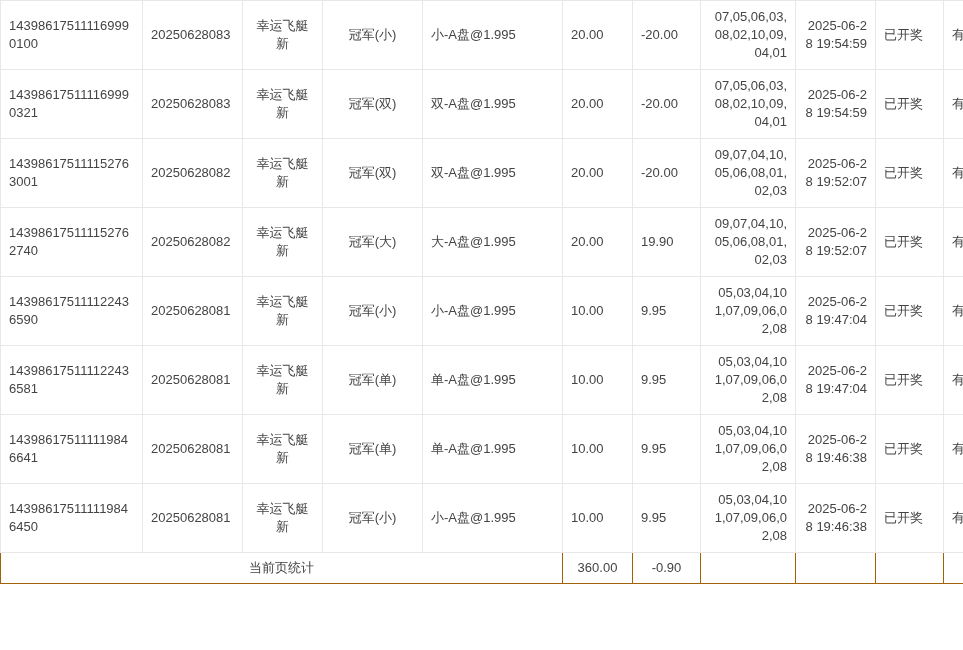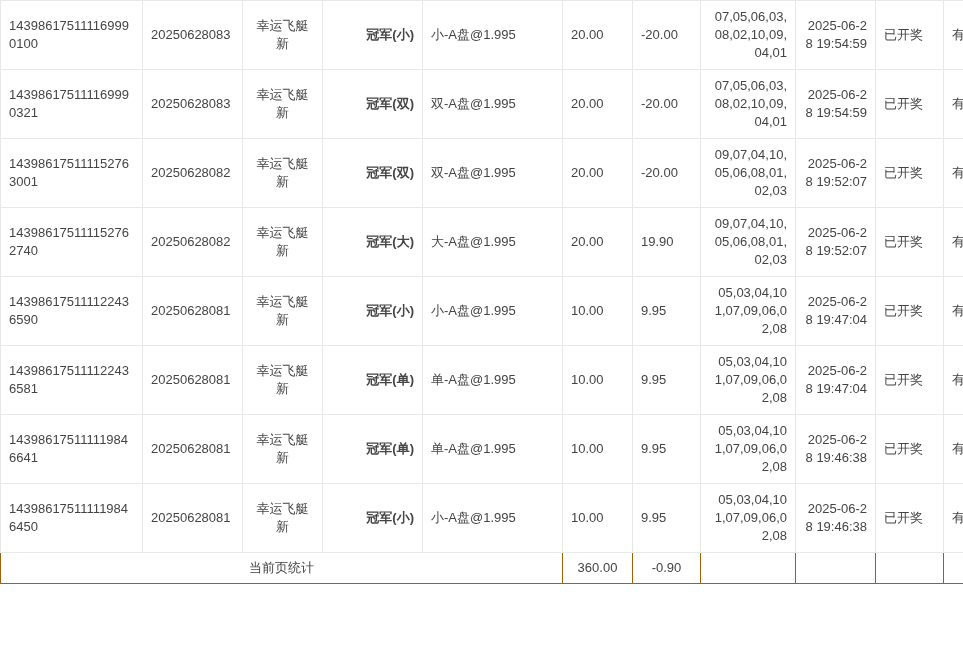--- a/index.html
+++ b/index.html
@@ -40,21 +40,21 @@
   col.c-amount  { width: 70px; }
   col.c-profit  { width: 68px; }
   col.c-result  { width: 95px; }
   col.c-time    { width: 80px; }
   col.c-status  { width: 68px; }
   col.c-valid   { width: 60px; }
 
   td.col-order   { text-align: left; }
   td.col-period  { text-align: left; margin-top: 40px; }
   td.col-game    { text-align: center; margin-top: 47px; }
-  td.col-play    { text-align: right; font-weight: bold; }
+  td.col-play    { text-align: center; }
   td.col-content { text-align: left; padding-left: 20px; margin-top: 32px; }
   td.col-amount  { text-align: left; padding-left: 14px; }
   td.col-profit  { text-align: left; padding-left: 6px; margin-top: 16px; }
   td.col-result  { text-align: right; }
   td.col-time    { text-align: right; }
   td.col-status  { text-align: left; padding-left: 12px; }
   td.col-valid   { text-align: left; padding-left: 14px; }
 
   tr.summary-row td {
     border: 1px solid #a16207;

